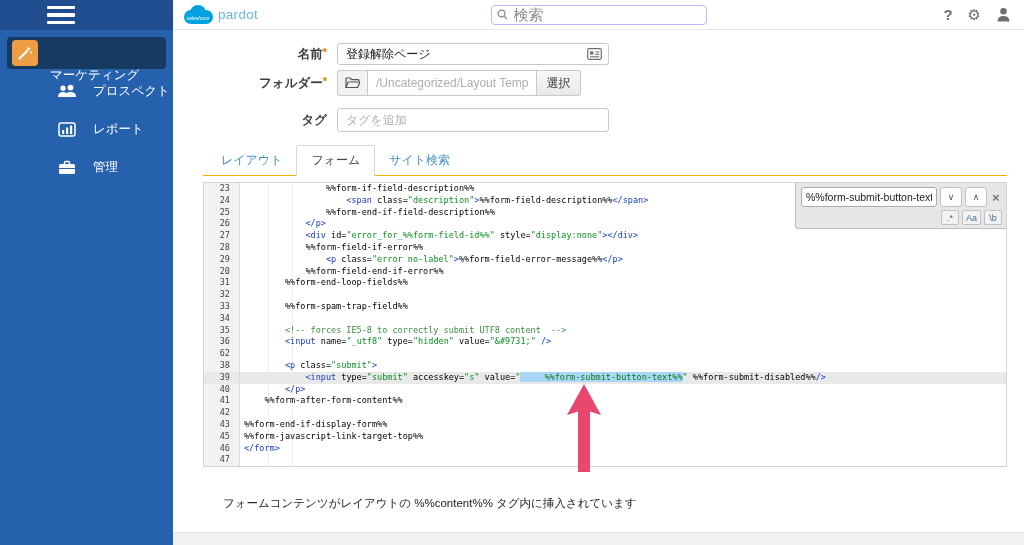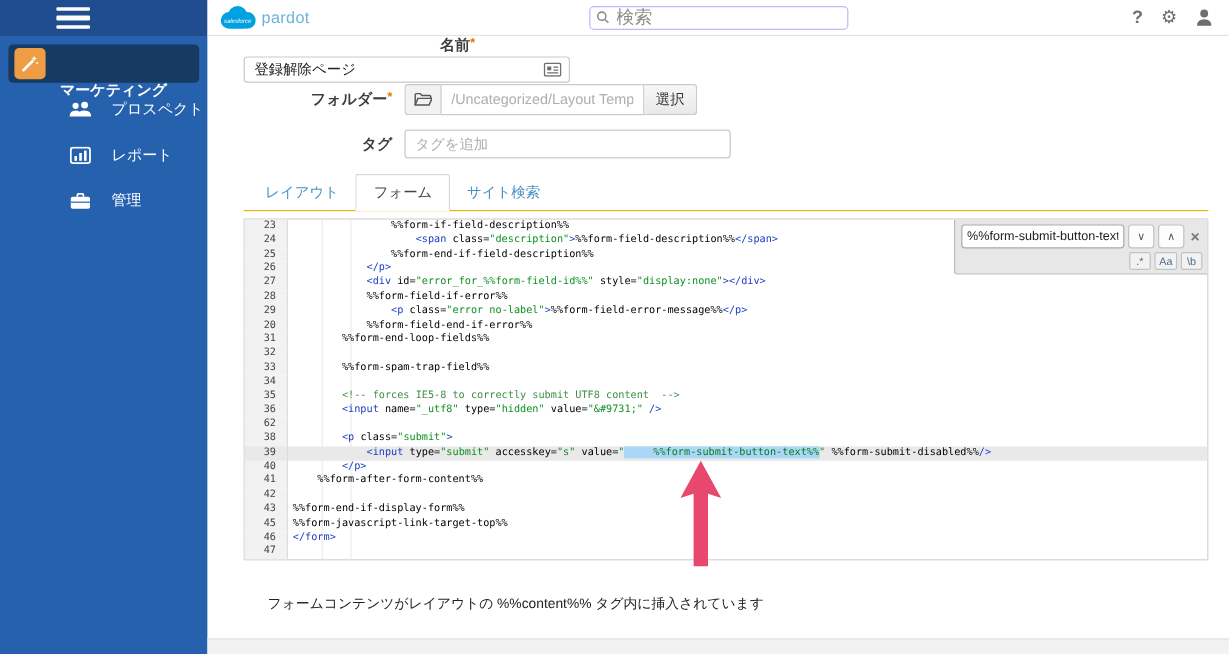--- a/index.html
+++ b/index.html
@@ -9,21 +9,21 @@
   
   .sidebar { position:absolute; left:0; top:0; width:173px; height:545px; background:#2661ad; }
   .side-top { height:30px; background:#1f4d8f; display:flex; align-items:center; }
   .hamburger { margin-left:47px; width:28px; cursor:pointer; }
   .hamburger .bar { height:3.5px; background:#fff; border-radius:1px; margin:4px 0; }
   .nav { padding-top:7px; }
   .nav-item { display:flex; align-items:center; color:#fff; font-size:12.5px; cursor:pointer; }
   .nav-item.active { height:32px; margin:0 7px 3px 7px; background:#173a63; border-radius:4px; }
   .nav-item.active .tile { width:26px; height:26px; margin-left:5px; background:#ef9d45;
       border-radius:4px; display:flex; align-items:center; justify-content:center; }
-  .nav-item.active .lbl { margin-left:12px; font-weight:700;margin-top:44px; }
+  .nav-item.active .lbl { margin-left:12px; font-weight:400;margin-top:44px; }
   .nav-item.plain { height:38px; padding-left:57px; }
   .nav-item.plain .glyph { width:20px; display:flex; justify-content:center; }
   .nav-item.plain .lbl { margin-left:16px; }
 
   
   .main { position:absolute; left:173px; top:0; right:0; bottom:0; background:#fff; }
   .header { position:absolute; top:0; left:0; right:0; height:30px; background:#fff;
       border-bottom:1px solid #e4e4e4; display:flex; align-items:center; }
   .brand { display:flex; align-items:center; margin-left:8px; }
   .brand-pardot { color:#6ab4dd; font-size:13.5px; margin-left:3px; letter-spacing:.3px; }
@@ -190,21 +190,21 @@
         <svg width="15" height="15" viewBox="0 0 15 15">
           <circle cx="7.5" cy="4.3" r="3.3" fill="#706e6b"></circle>
           <path d="M1.5 14.5 q0-5.5 6-5.5 q6 0 6 5.5z" fill="#706e6b"></path>
         </svg>
       </span>
     </div>
   </div>
 
   <div class="content">
 
-    <div class="frow" style="top:0;flex-direction:column;">
+    <div class="frow" style="top:13px;">
       <div class="flabel"><span>名前</span><span class="req">*</span></div>
       <div class="name-wrap">
         <input class="tinput" style="width: 272px; height: 22px;" value="登録解除ページ">
         <span class="card-ic">
           <svg width="15" height="12" viewBox="0 0 15 12">
             <rect x="0.7" y="0.7" width="13.6" height="10.6" rx="1.5" fill="none" stroke="#706e6b" stroke-width="1.2"></rect>
             <rect x="3" y="3.4" width="3.4" height="3.2" fill="#706e6b"></rect>
             <line x1="8.2" y1="4" x2="12.2" y2="4" stroke="#706e6b" stroke-width="1.1"></line>
             <line x1="8.2" y1="6.4" x2="12.2" y2="6.4" stroke="#706e6b" stroke-width="1.1"></line>
             <line x1="3" y1="8.8" x2="12.2" y2="8.8" stroke="#706e6b" stroke-width="1.1"></line>

